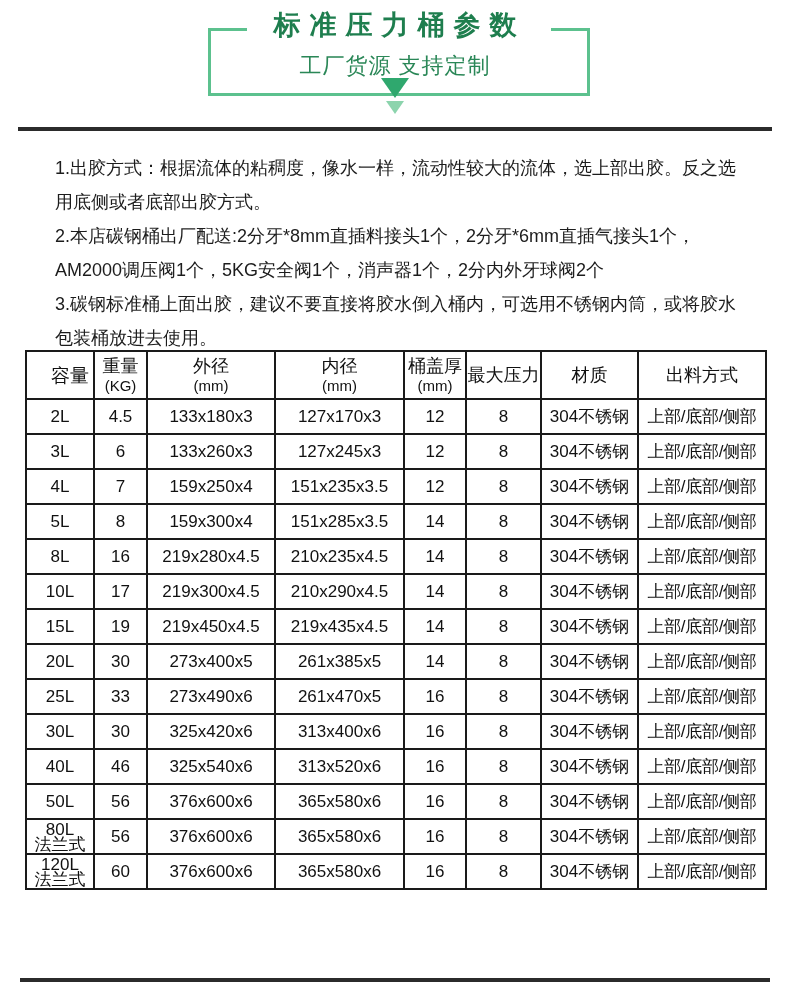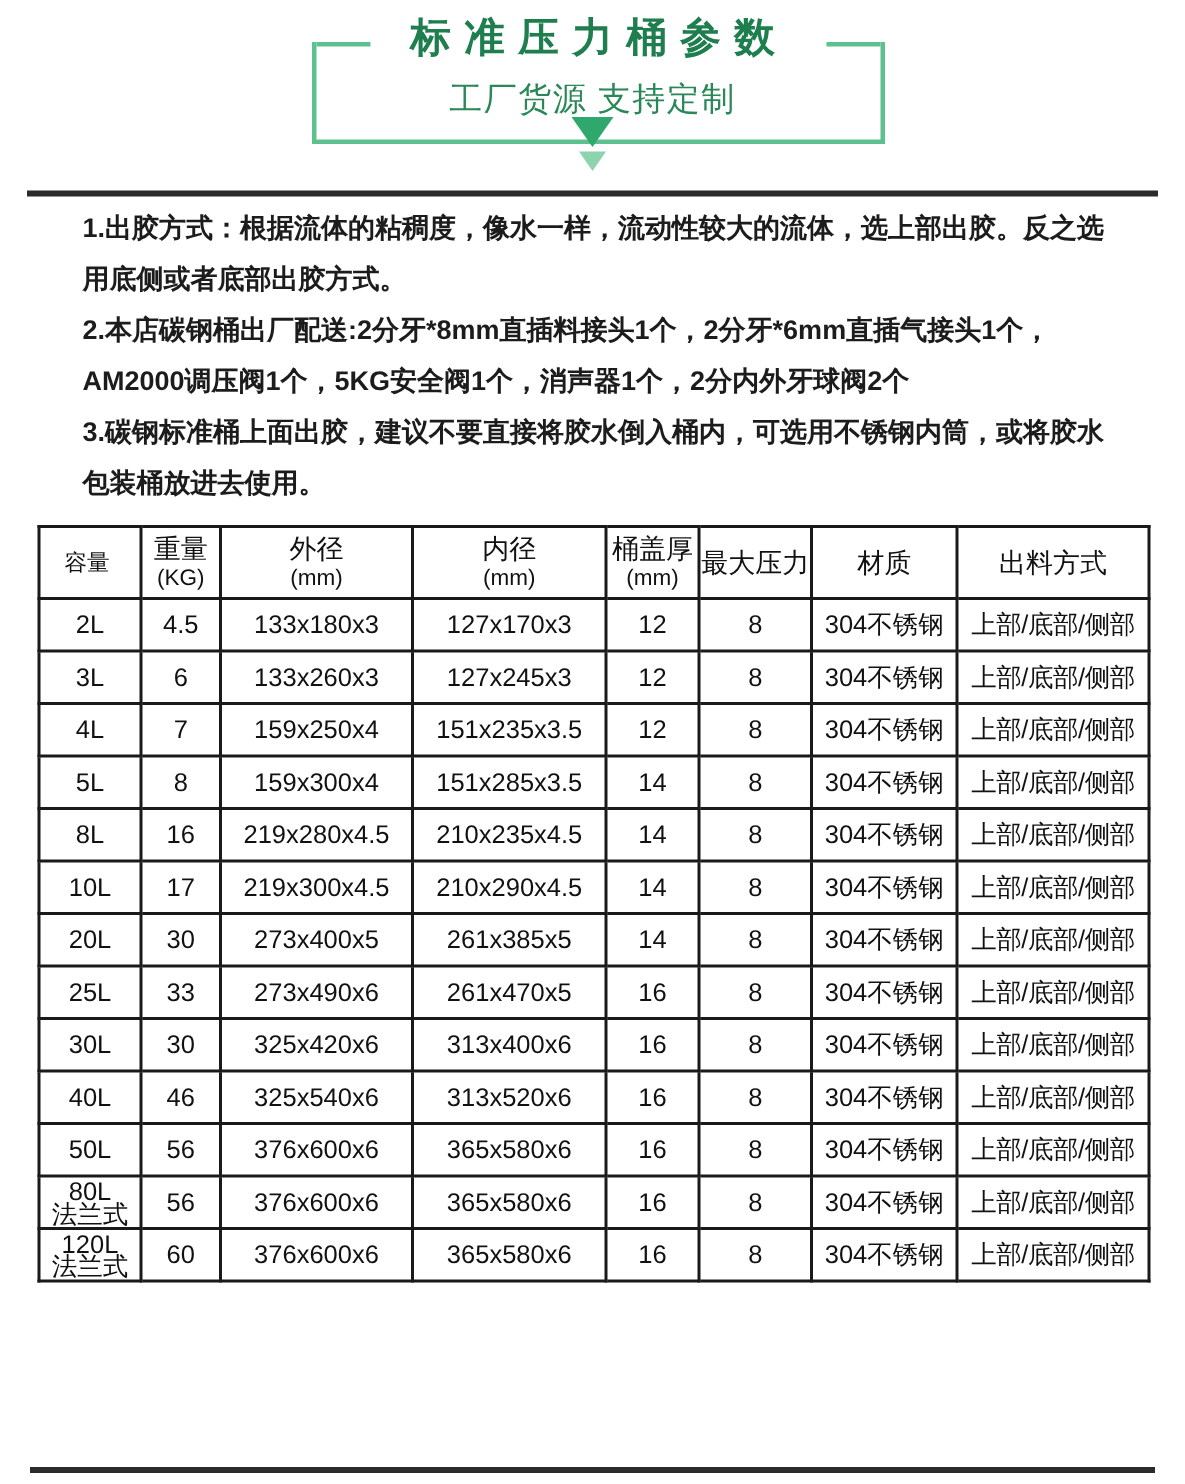--- a/index.html
+++ b/index.html
@@ -49,35 +49,35 @@
   }
   .tri-2{
     position:absolute;left:386px;top:101px;width:0;height:0;z-index:4;
     border-left:9px solid transparent;border-right:9px solid transparent;
     border-top:13px solid var(--arrow-light-green);
   }
   .divider-top{position:absolute;top:127px;left:18px;width:754px;height:4px;background:var(--divider-dark);}
   .divider-bottom{position:absolute;top:978px;left:20px;width:750px;height:4px;background:var(--divider-dark);}
 
   
-  .notes{position:absolute;top:135px;left:55px;width:706px;color:var(--text-dark);font-weight:bold;}
+  .notes{position:absolute;top:151px;left:55px;width:706px;color:var(--text-dark);}
   .note-line{height:34px;line-height:34px;font-size:18px;white-space:nowrap;}
 
   
   .spec-table-wrap{position:absolute;top:350px;left:25px;}
   table.spec{border-collapse:collapse;table-layout:fixed;width:740px;color:#111;}
   table.spec th,table.spec td{
     border:2px solid var(--table-border);
     text-align:center;vertical-align:middle;padding:0;overflow:hidden;
   }
   table.spec th{height:46px;font-weight:400;font-size:18px;}
   th .th-line{display:block;line-height:21px;}
   th .th-sub{display:block;line-height:18px;font-size:15px;}
   th .th-sub:empty{display:none;}
-  th.h-c0 .th-inner{display:flex;height:46px;align-items:center;justify-content:center;padding-right:4px;font-size:15px;}
+  th.h-c0 .th-inner{display:flex;height:46px;align-items:center;justify-content:flex-end;padding-right:4px;font-size:19px;}
   table.spec td{height:33px;font-size:17px;}
   td.c1{font-size:16px;}
   td.c2,td.c3,td.c4,td.c5{font-size:18px;}
   td.c6{font-size:17px;}
   td.c7{font-size:15.5px;letter-spacing:-0.3px;}
   td.two-line{font-size:14px;line-height:15px;white-space:pre-line;}
 </style>
 </head>
 <body>
 
@@ -206,20 +206,30 @@
             <td class="c0">10L</td>
             <td class="c1">17</td>
             <td class="c2">219x300x4.5</td>
             <td class="c3">210x290x4.5</td>
             <td class="c4">14</td>
             <td class="c5">8</td>
             <td class="c6">304不锈钢</td>
             <td class="c7">上部/底部/侧部</td>
           </tr>
           <tr>
+            <td class="c0">15L</td>
+            <td class="c1">19</td>
+            <td class="c2">219x450x4.5</td>
+            <td class="c3">219x435x4.5</td>
+            <td class="c4">14</td>
+            <td class="c5">8</td>
+            <td class="c6">304不锈钢</td>
+            <td class="c7">上部/底部/侧部</td>
+          </tr>
+          <tr>
             <td class="c0">20L</td>
             <td class="c1">30</td>
             <td class="c2">273x400x5</td>
             <td class="c3">261x385x5</td>
             <td class="c4">14</td>
             <td class="c5">8</td>
             <td class="c6">304不锈钢</td>
             <td class="c7">上部/底部/侧部</td>
           </tr>
           <tr>

